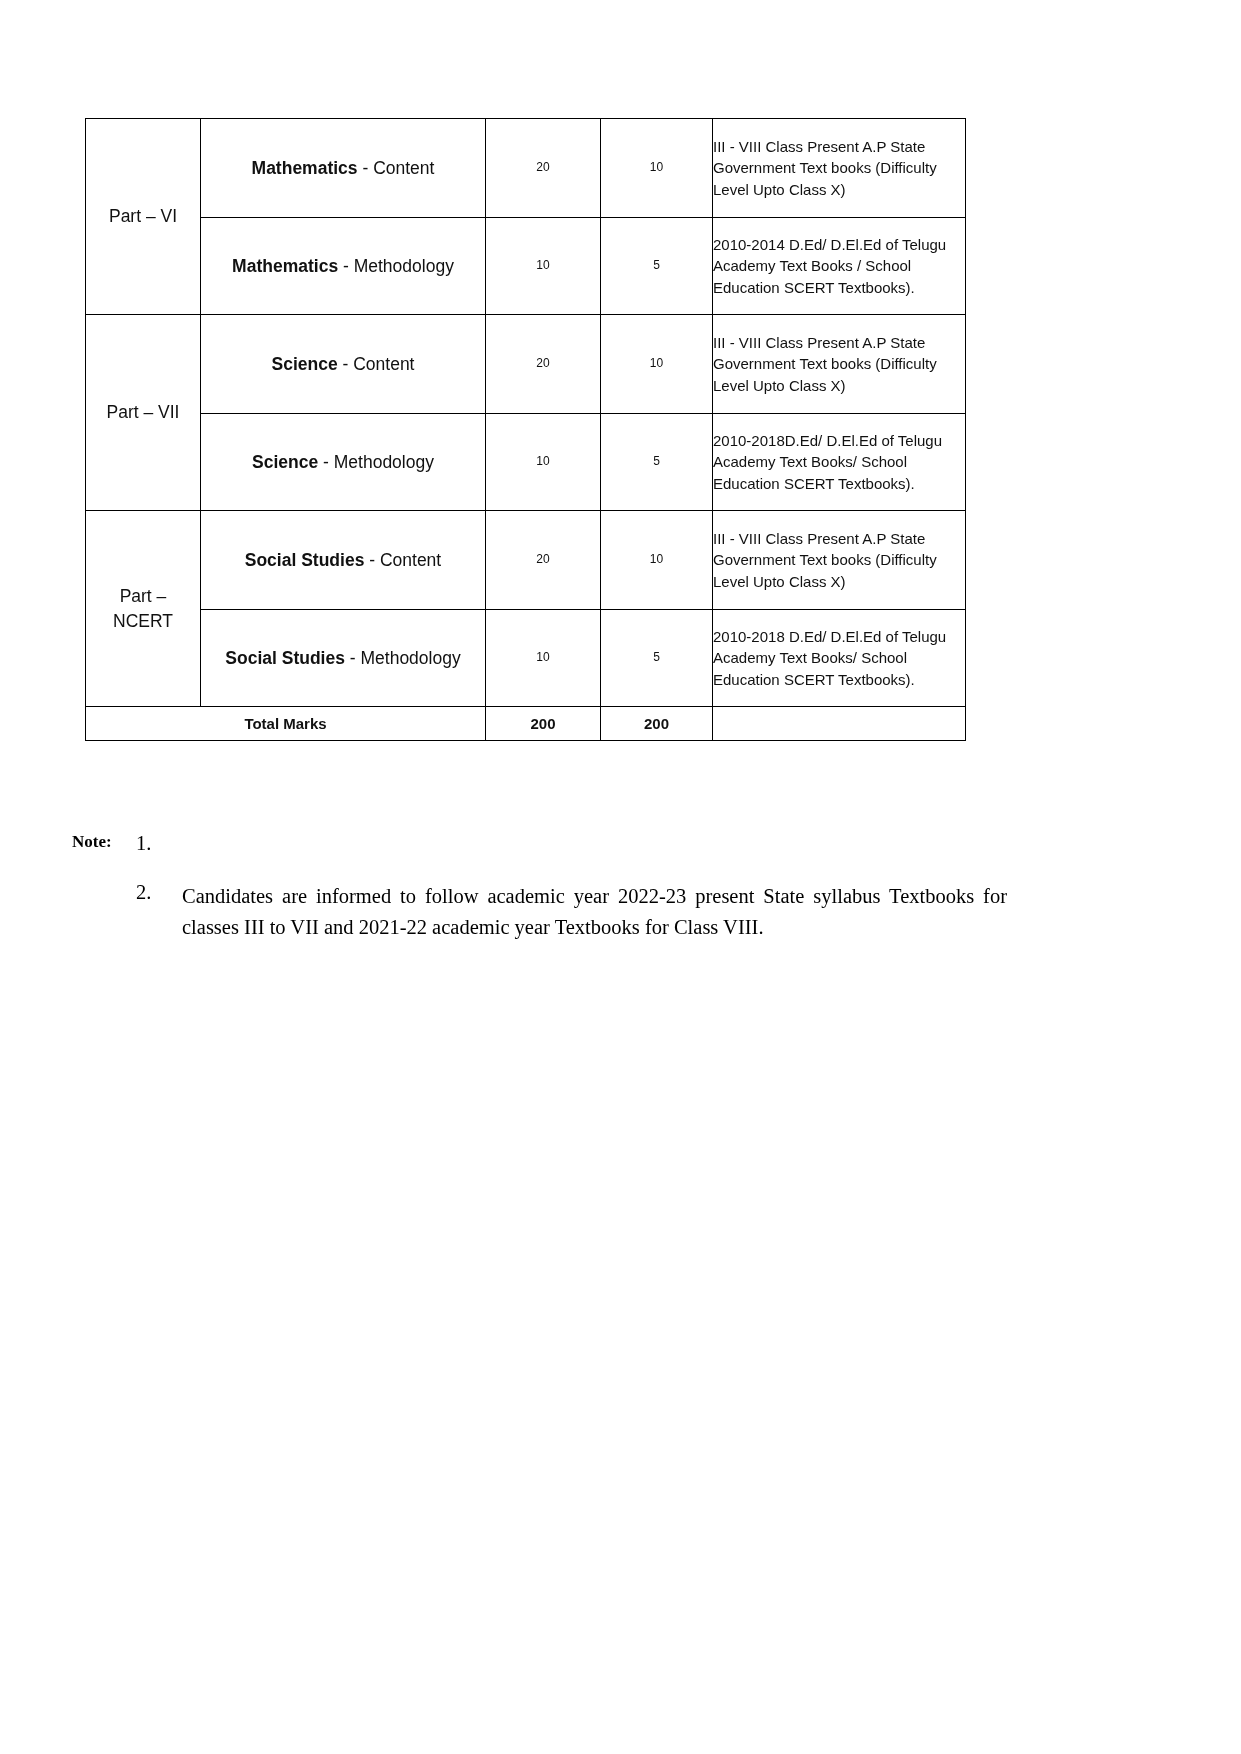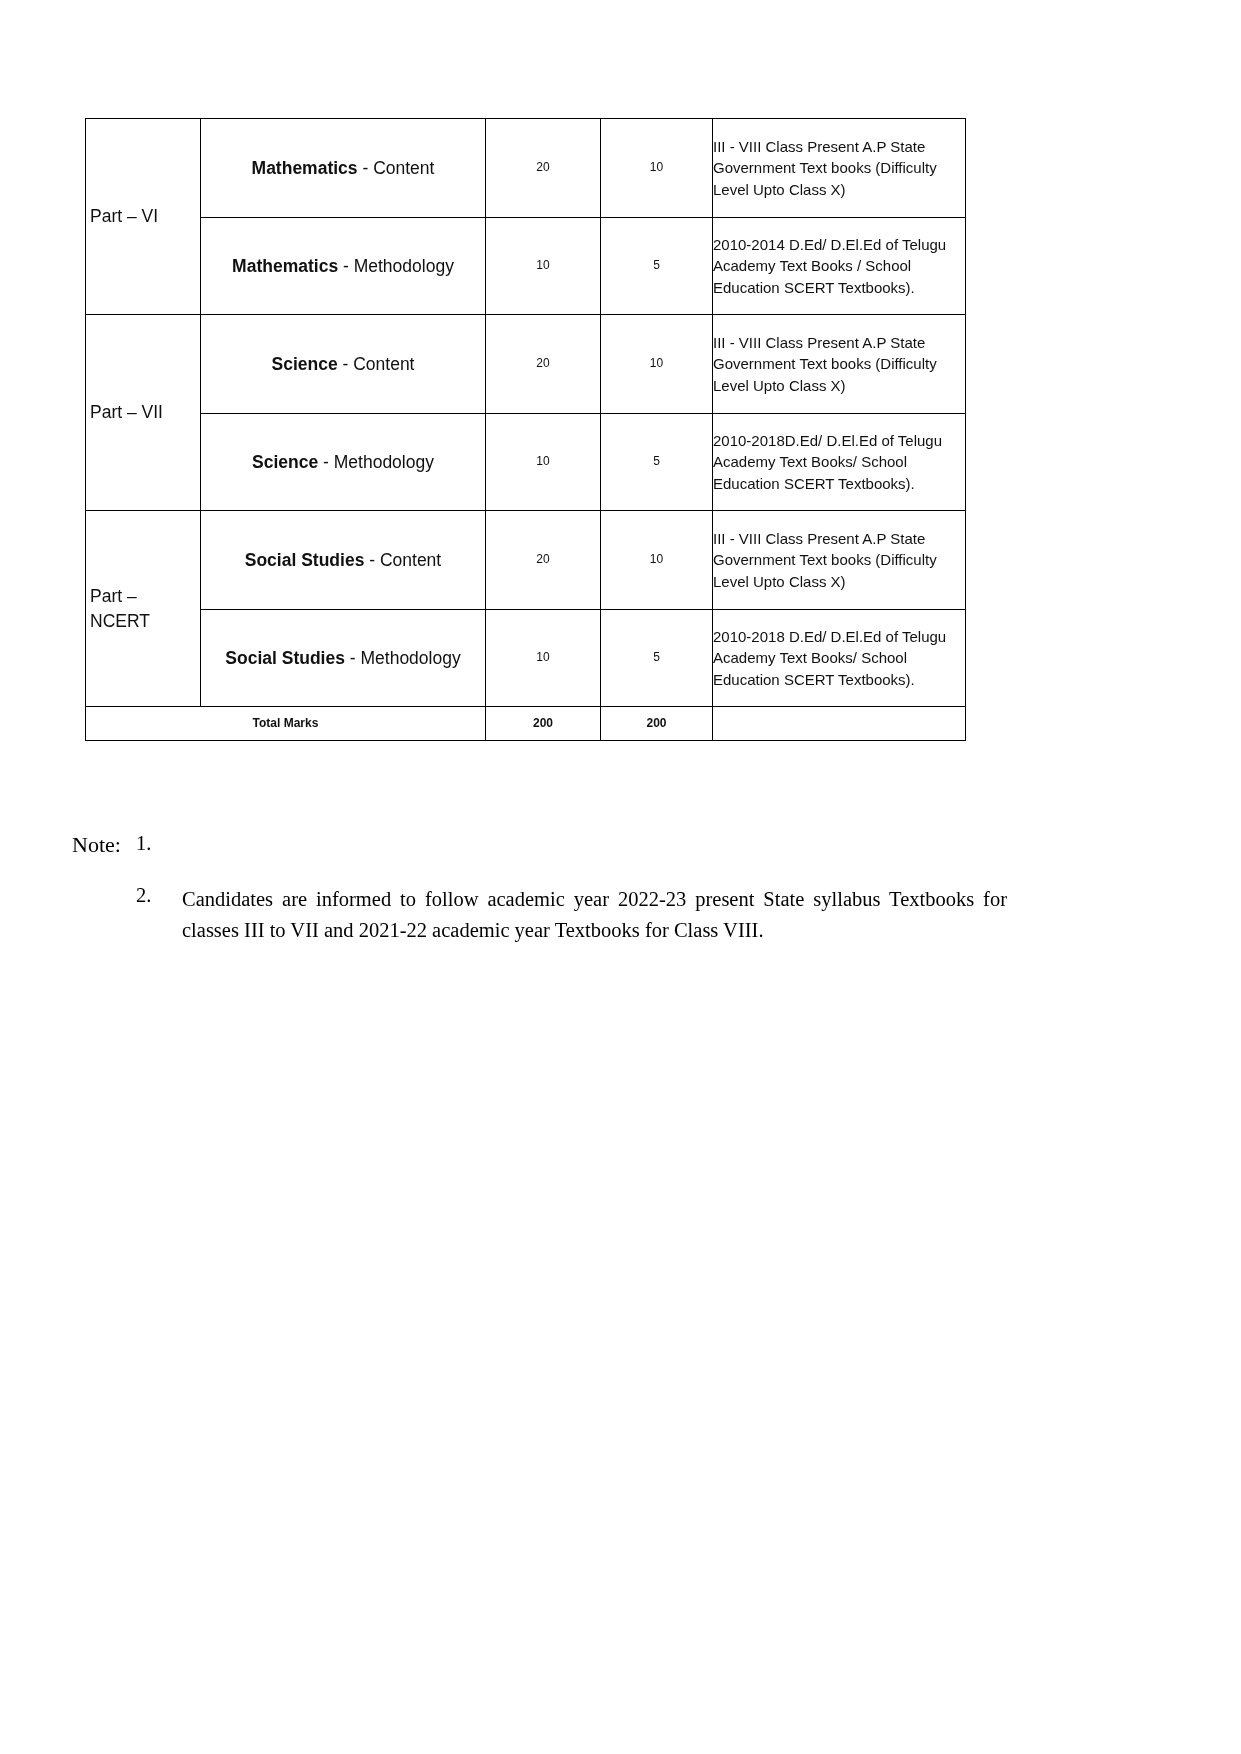--- a/index.html
+++ b/index.html
@@ -42,21 +42,21 @@
   }
 
   
   col.c-part    { width: 115px; }
   col.c-subject { width: 285px; }
   col.c-marks   { width: 115px; }
   col.c-quest   { width: 112px; }
   col.c-ref     { width: 253px; }
 
   .cell-part {
-    text-align: left;
+    text-align: center;
     font-size: 17.5px;
   }
   .cell-part .part-inner {
     display: block;
     padding: 0 4px;
   }
   .cell-subject {
     text-align: center;
     padding: 6px 8px;
     font-size: 17.5px;
@@ -77,21 +77,21 @@
     font-size: 15px;
     line-height: 1.44;
     vertical-align: top;
   }
   .row-tall    { height: 98px; margin-top: 20px; }
   .row-tall2   { height: 96px; }
   .row-total   { height: 34px; }
   .cell-total {
     text-align: center;
     font-weight: bold;
-    font-size: 12px;
+    font-size: 15px;
   }
 
   
   .part-vi   { vertical-align: middle; padding-top: 46px; }
   .part-vii  { vertical-align: middle; padding-top: 46px; }
   .part-viii { vertical-align: middle; padding-top: 46px; }
 
   
   .notes {
     position: absolute;
@@ -103,24 +103,24 @@
     color: #000;
   }
   .note-row {
     display: flex;
     align-items: flex-start;
   }
   .note-row + .note-row {
     margin-top: 26px;
   }
   .note-label {
-    font-weight: normal;
+    font-weight: bold;
     width: 64px;
     flex: 0 0 64px;
-    font-size: 22px;
+    font-size: 17px;
   }
   .note-num {
     width: 46px;
     flex: 0 0 46px;
     font-size: 20.5px;
   }
   .note-text {
     flex: 1 1 auto;
     line-height: 1.5;
   }

